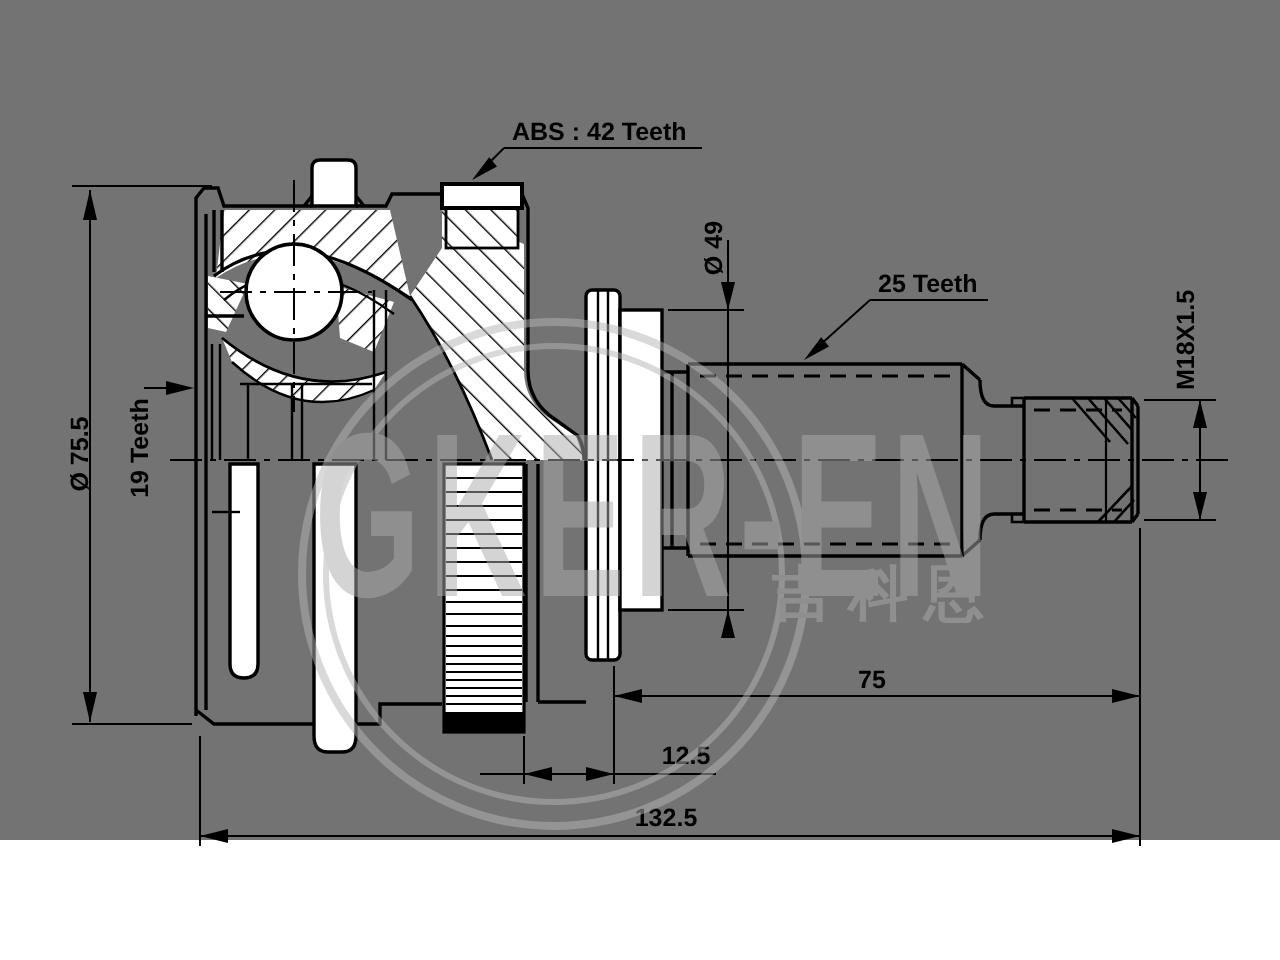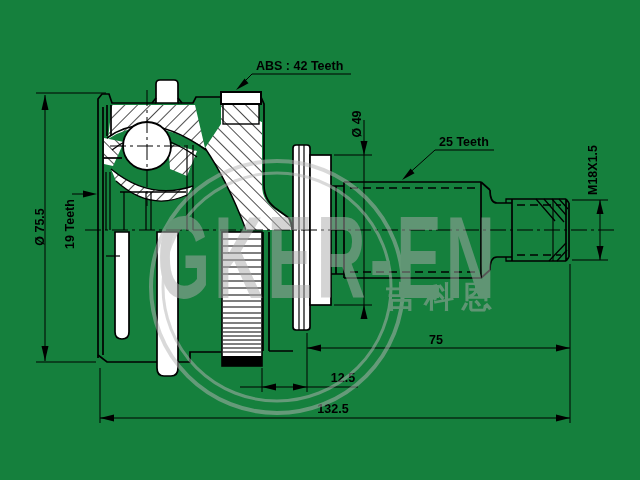--- a/index.html
+++ b/index.html
@@ -1,18 +1,18 @@
 <!DOCTYPE html>
 <html><head>
 <meta charset="utf-8">
 <style>
   html,body{margin:0;padding:0;background:#ffffff;}
   body{width:640px;height:480px;position:relative;overflow:hidden;
        font-family:"Liberation Sans",sans-serif;}
-  #stage{position:absolute;left:0;top:0;width:640px;height:480px;background:#15803d;}
+  #stage{position:absolute;left:0;top:0;width:640px;height:420px;background:#737373;}
   svg{display:block;}
   .dimtext{font-family:"Liberation Sans","DejaVu Sans",sans-serif;
            font-weight:bold;font-size:12.5px;fill:#000;}
   .wmtext{font-family:"Liberation Sans","DejaVu Sans",sans-serif;font-weight:bold;}
 </style>
 </head>
 <body>
 
 <div id="stage">
 <svg width="640" height="480" viewBox="0 0 640 480">

